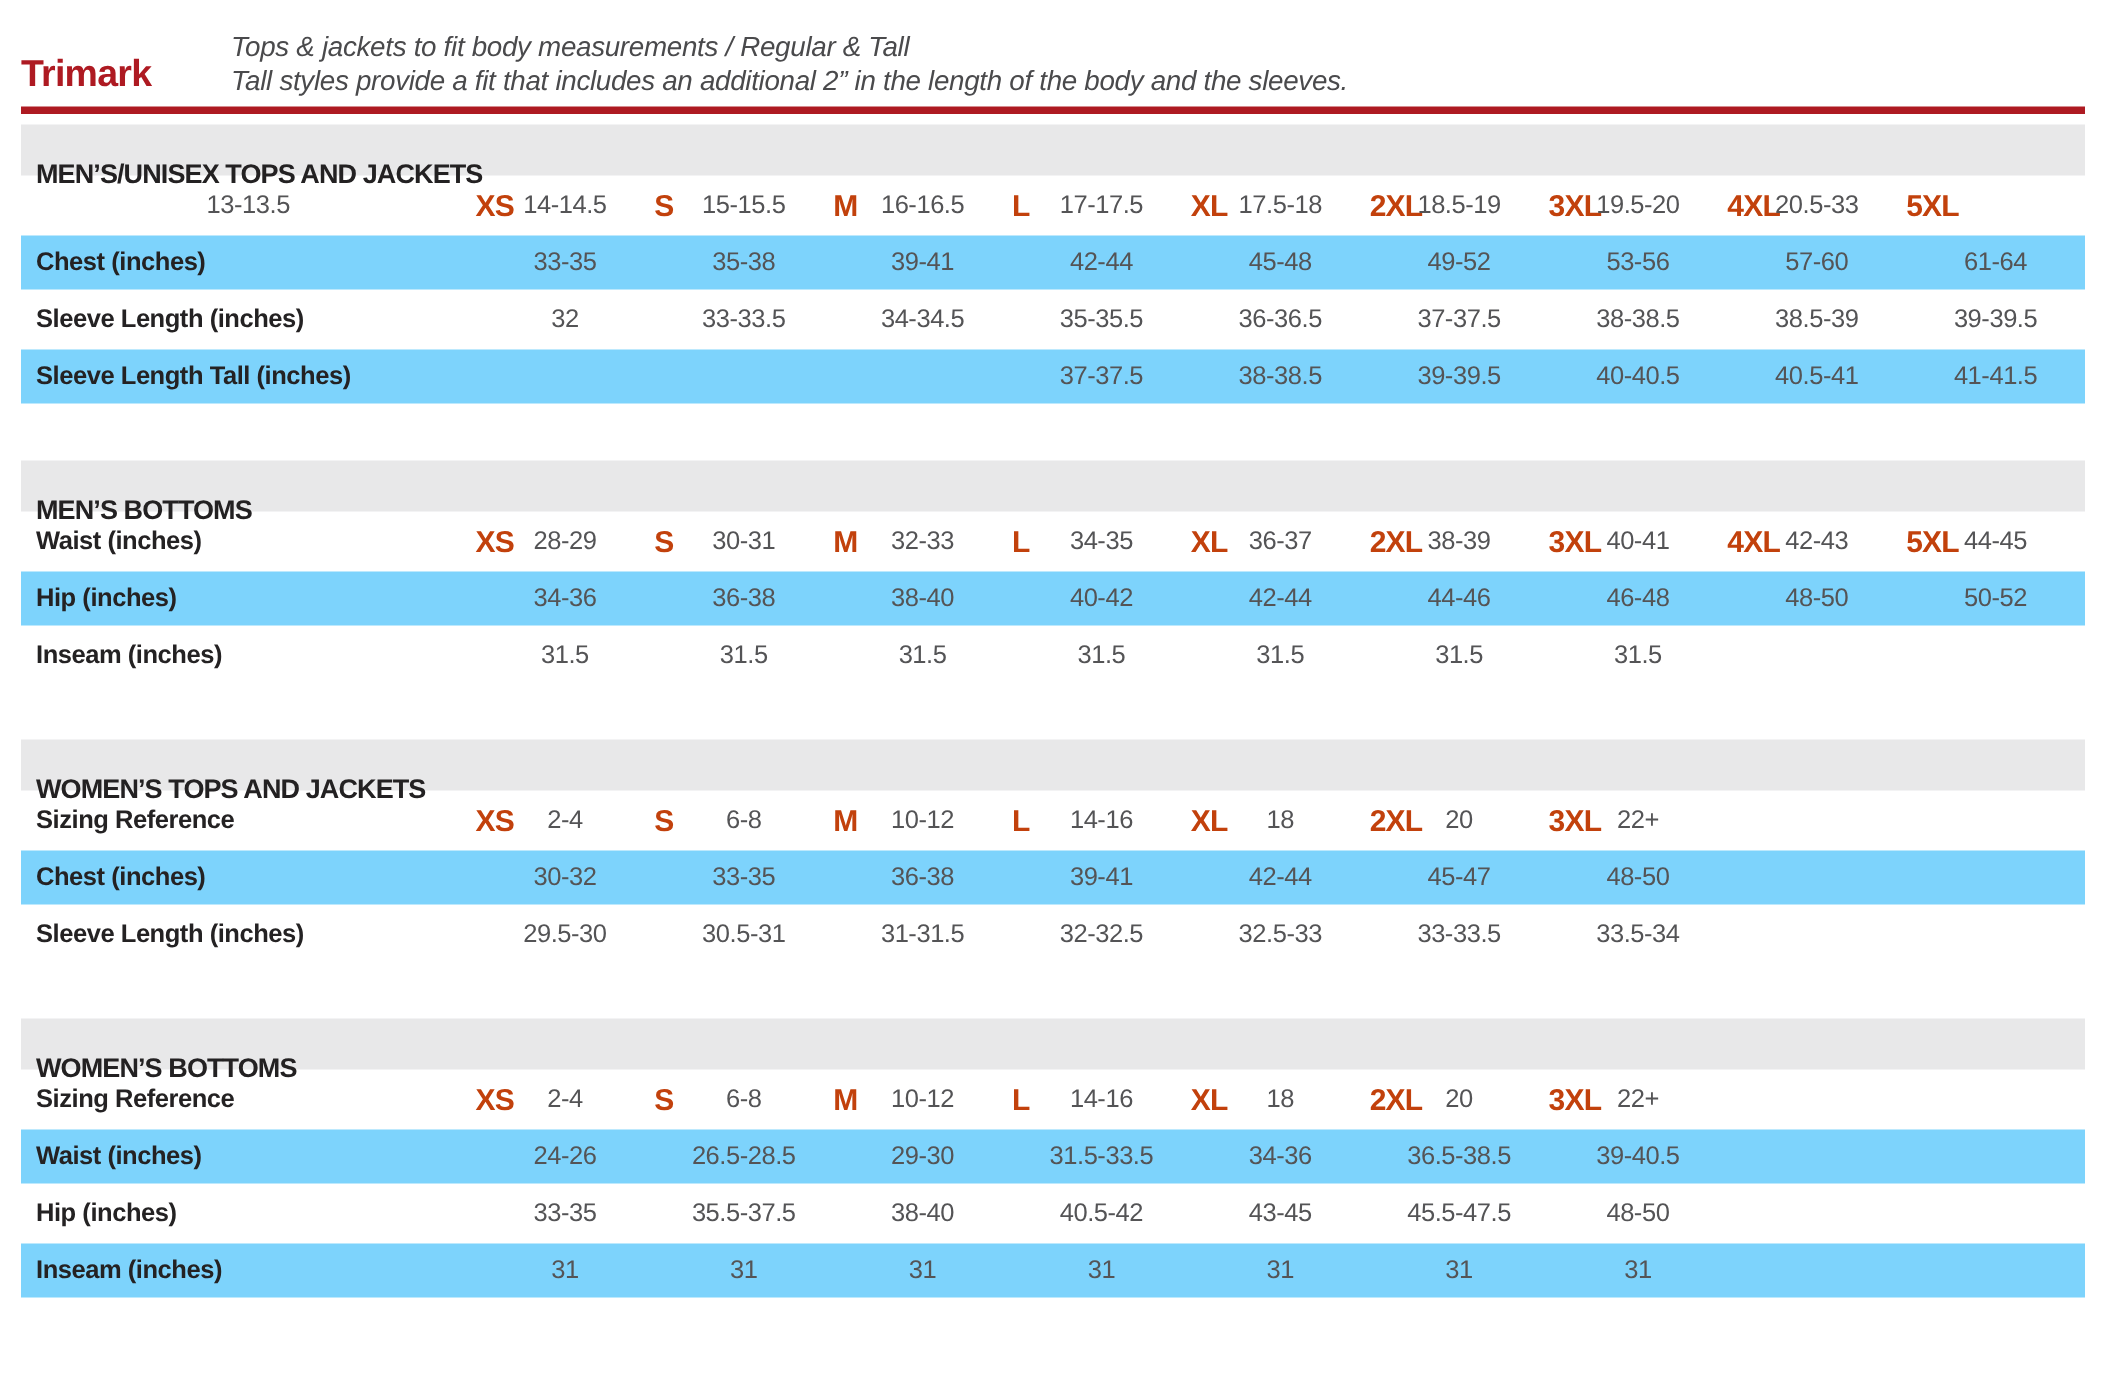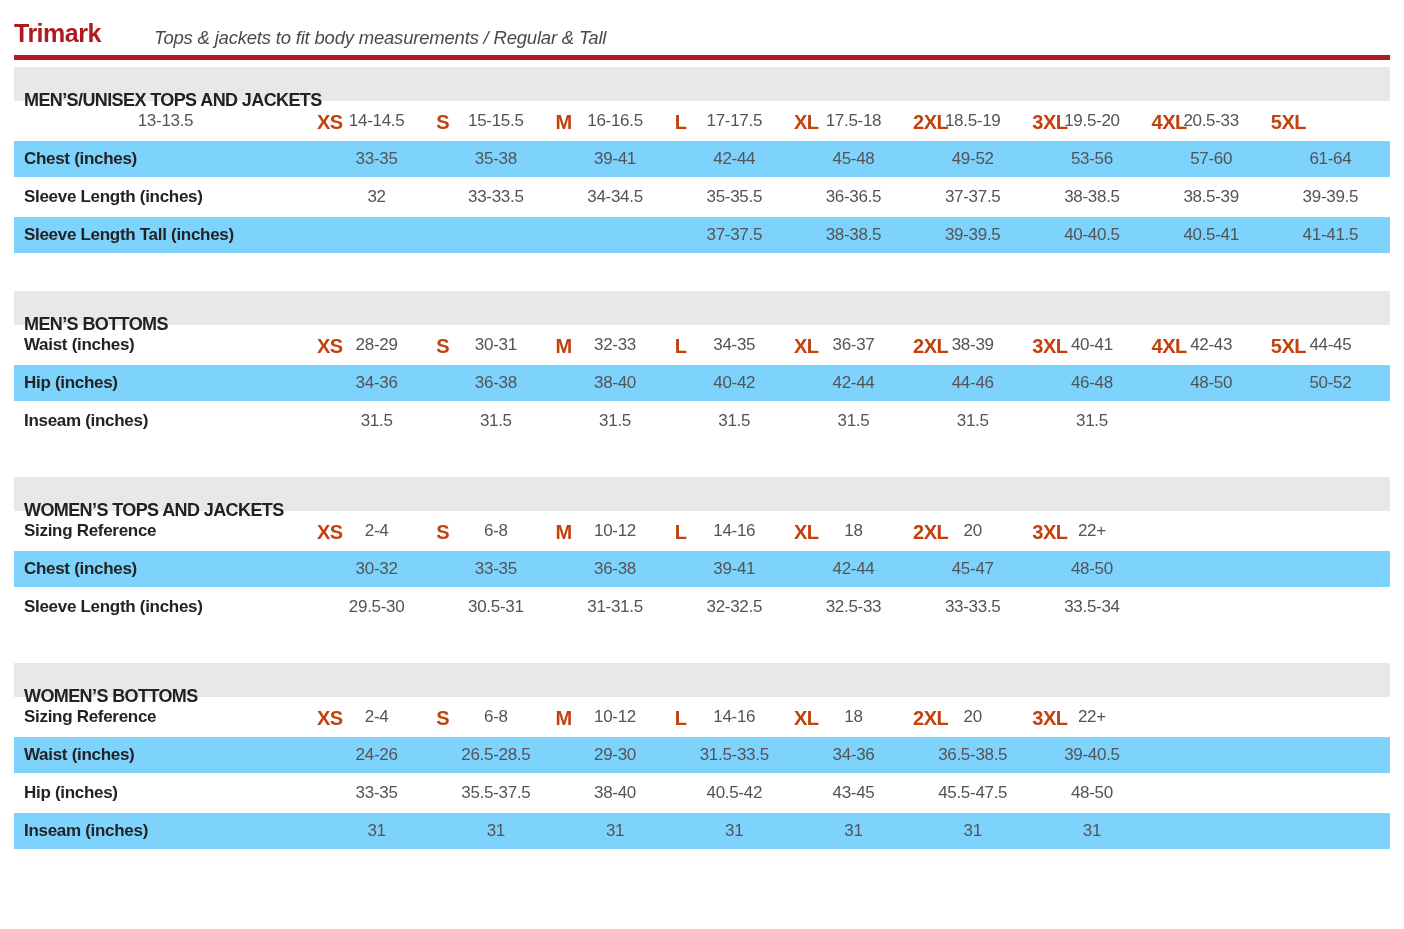--- a/index.html
+++ b/index.html
@@ -93,20 +93,21 @@
 </style>
 </head>
 <body>
 
 <div class="page">
 
   <div class="header-row">
     <div class="brand">Trimark</div>
     <div class="intro">
       <div class="line">Tops &amp; jackets to fit body measurements / Regular &amp; Tall</div>
+      <div class="line">Tall styles provide a fit that includes an additional 2” in the length of the body and the sleeves.</div>
     </div>
   </div>
 
   <div class="rule"></div>
 
   <div id="tables">
       <div class="size-table">
         <div class="band">
           <div class="cell title">MEN’S/UNISEX TOPS AND JACKETS</div>
           <div class="cell col">XS</div>

